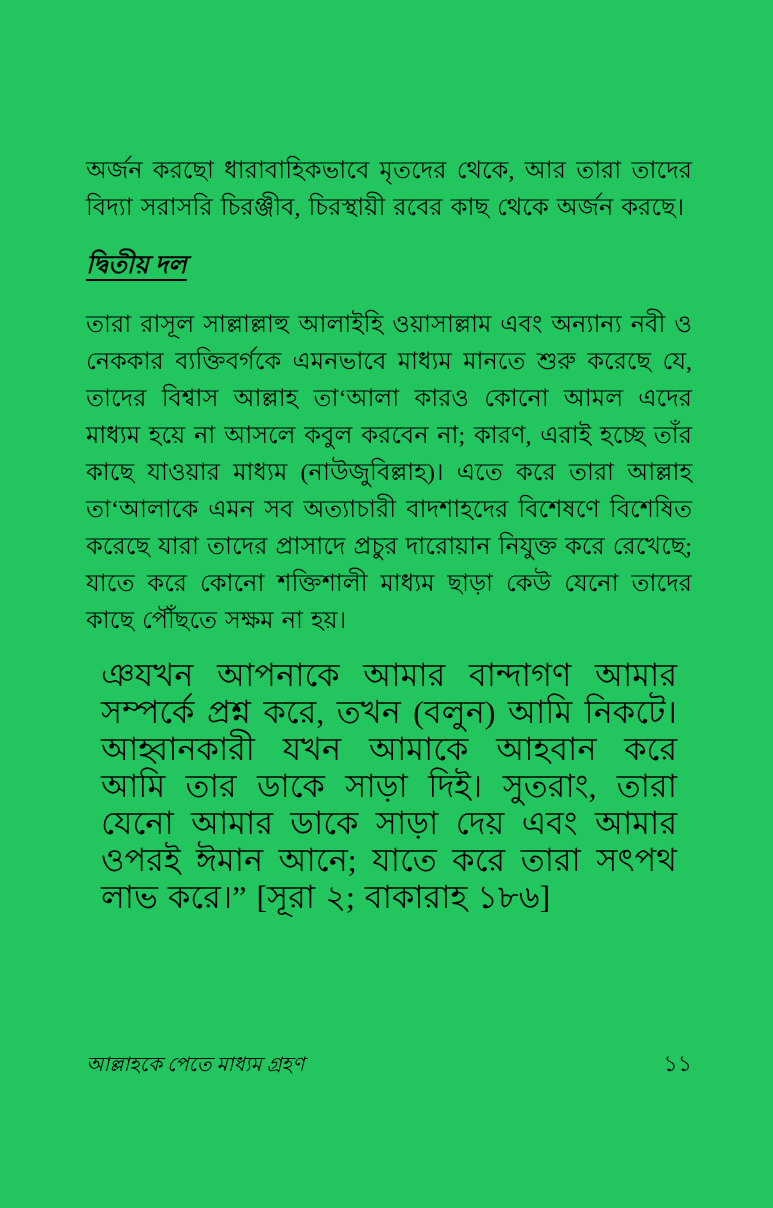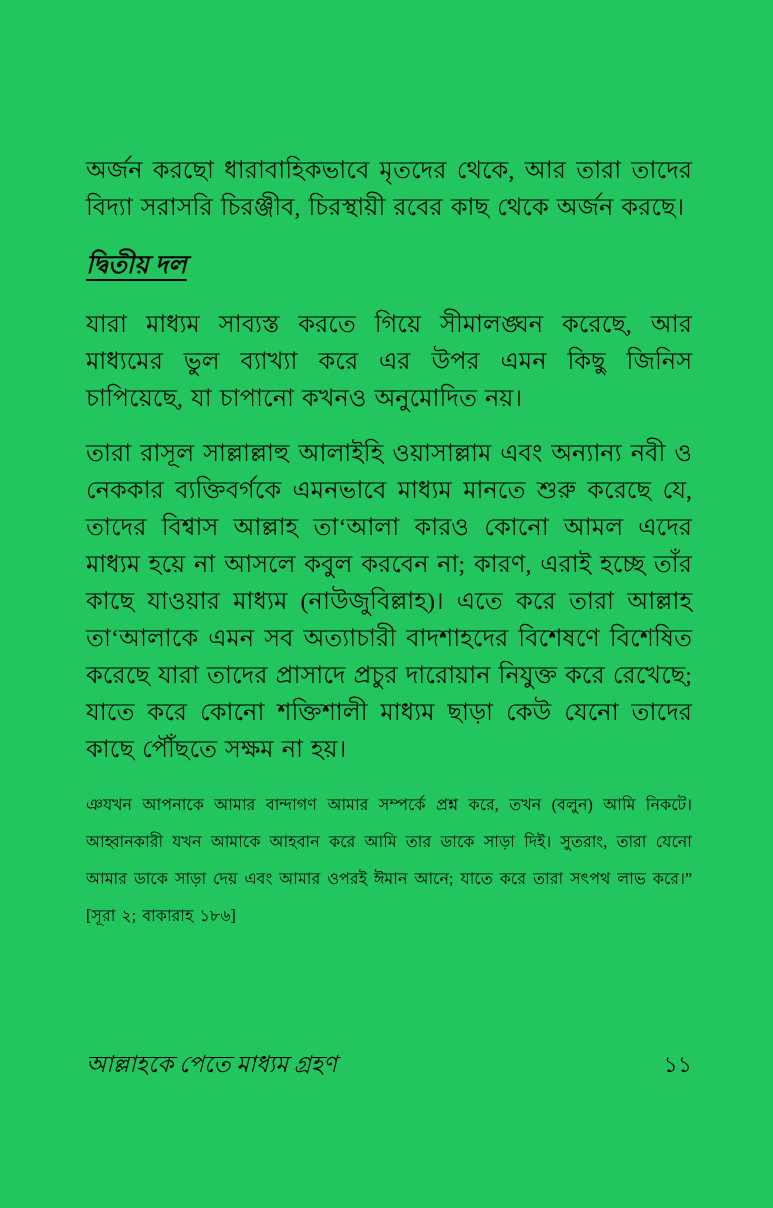--- a/index.html
+++ b/index.html
@@ -51,37 +51,37 @@
   .arabic {
     direction: rtl;
     text-align: center;
     font-size: 27px;
     line-height: 52px;
     margin: 0 0 16px 0;
     font-family: "DejaVu Serif", "Liberation Serif", serif;
   }
   .arabic .aline { display: block; }
   .translation {
-    font-size: 16px;
+    font-size: 32px;
     line-height: 37px;
     text-align: justify;
     word-spacing: 2px;
-    margin: 0;
+    margin: 15px;
   }
   .footer {
     position: absolute;
     left: 86px;
     right: 81px;
     top: 1046px;
     display: flex;
     justify-content: space-between;
     align-items: baseline;
   }
   .footer-title {
-    font-size: 23px;
+    font-size: 20px;
     font-style: italic;
     color: #000000;
   }
   .footer-page {
     font-size: 22px;
     color: #000000;
   }
 </style>
 </head>
 <body>
@@ -89,21 +89,20 @@
 <div class="page">
 
   <div class="content">
 
     <p class="para">অর্জন করছো ধারাবাহিকভাবে মৃতদের থেকে, আর তারা তাদের বিদ্যা সরাসরি চিরঞ্জীব, চিরস্থায়ী রবের কাছ থেকে অর্জন করছে।</p>
 
     <div class="heading-wrap">
       <span class="section-heading">দ্বিতীয় দল</span>
     </div>
 
-    <p class="para">যারা মাধ্যম সাব্যস্ত করতে গিয়ে সীমালঙ্ঘন করেছে, আর মাধ্যমের ভুল ব্যাখ্যা করে এর উপর এমন কিছু জিনিস চাপিয়েছে, যা চাপানো কখনও অনুমোদিত নয়।</p>
 
     <p class="para">তারা রাসূল সাল্লাল্লাহু আলাইহি ওয়াসাল্লাম এবং অন্যান্য নবী ও নেককার ব্যক্তিবর্গকে এমনভাবে মাধ্যম মানতে শুরু করেছে যে, তাদের বিশ্বাস আল্লাহ তা‘আলা কারও কোনো আমল এদের মাধ্যম হয়ে না আসলে কবুল করবেন না; কারণ, এরাই হচ্ছে তাঁর কাছে যাওয়ার মাধ্যম (নাউজুবিল্লাহ)। এতে করে তারা আল্লাহ তা‘আলাকে এমন সব অত্যাচারী বাদশাহদের বিশেষণে বিশেষিত করেছে যারা তাদের প্রাসাদে প্রচুর দারোয়ান নিযুক্ত করে রেখেছে; যাতে করে কোনো শক্তিশালী মাধ্যম ছাড়া কেউ যেনো তাদের কাছে পৌঁছতে সক্ষম না হয়।</p>
 
 
 
     <p class="translation">ঞযখন আপনাকে আমার বান্দাগণ আমার সম্পর্কে প্রশ্ন করে, তখন (বলুন) আমি নিকটে। আহ্বানকারী যখন আমাকে আহবান করে আমি তার ডাকে সাড়া দিই। সুতরাং, তারা যেনো আমার ডাকে সাড়া দেয় এবং আমার ওপরই ঈমান আনে; যাতে করে তারা সৎপথ লাভ করে।” [সূরা ২; বাকারাহ ১৮৬]</p>
 
   </div>
 
   <div class="footer">

